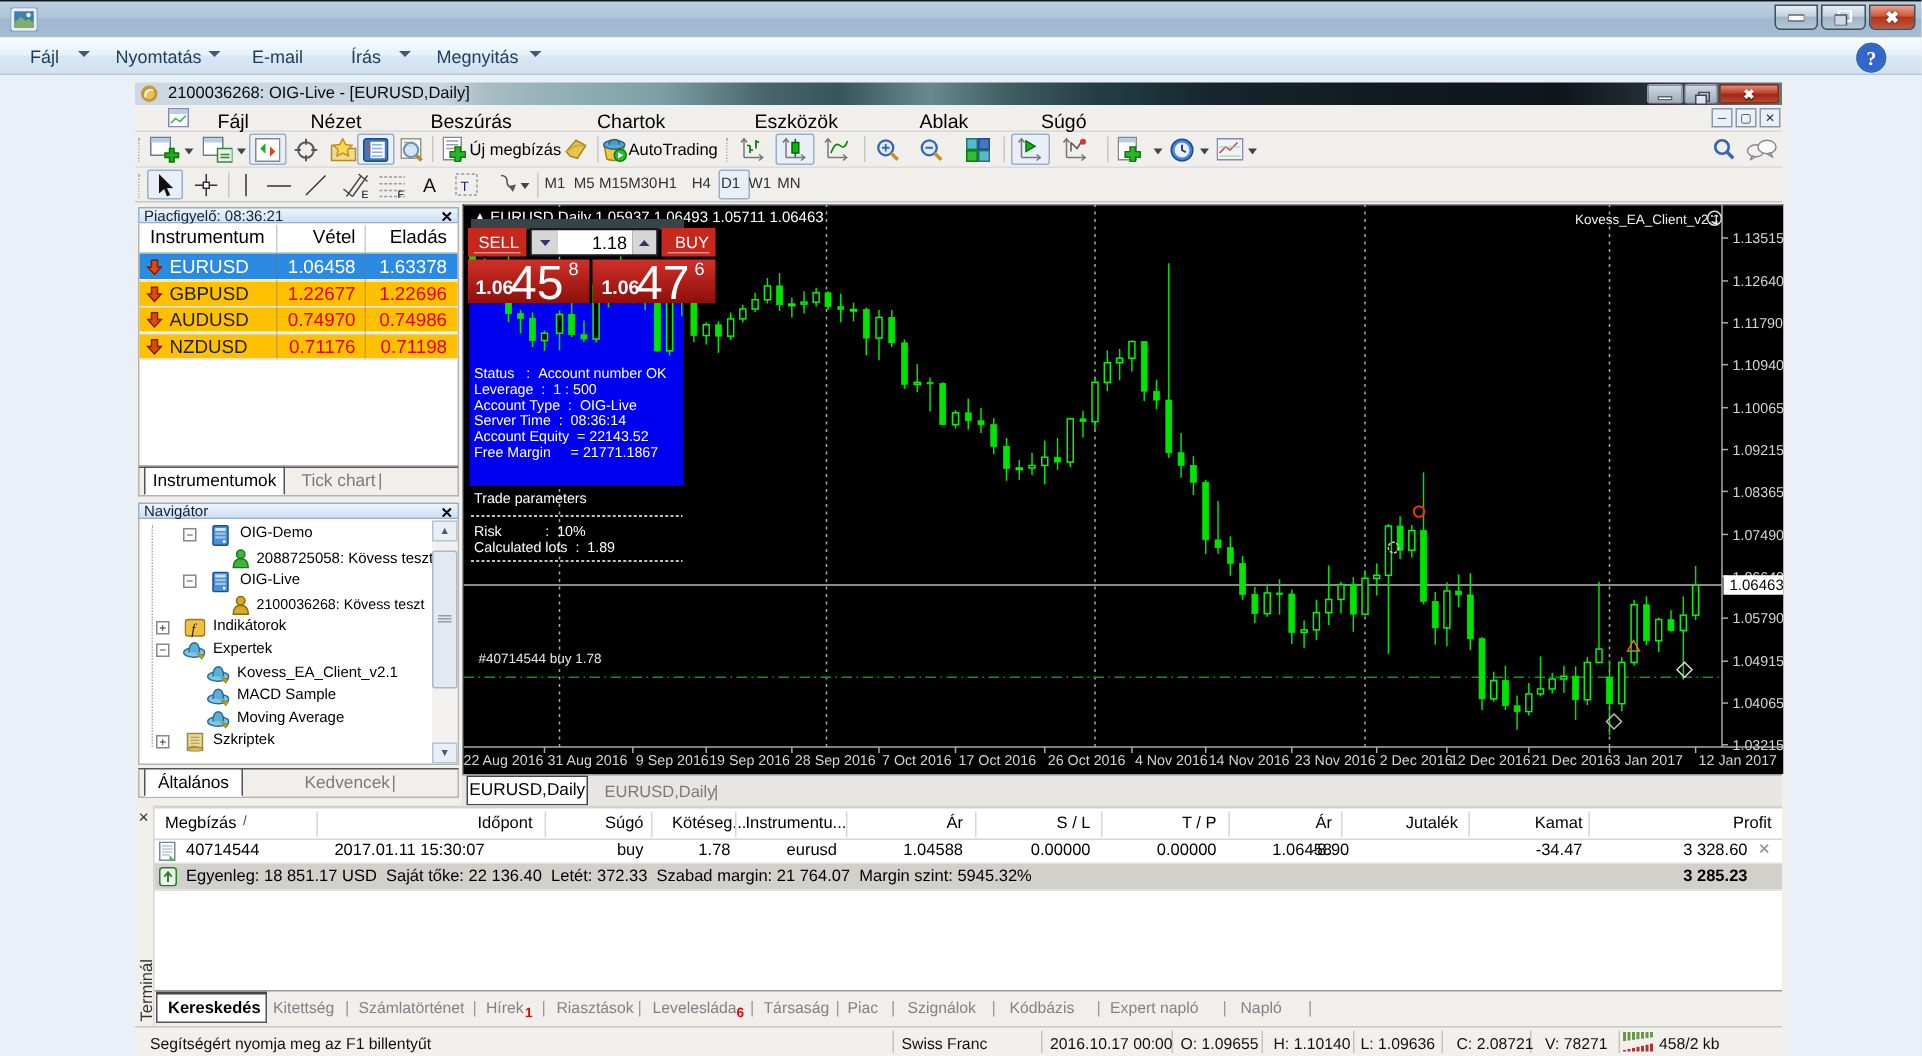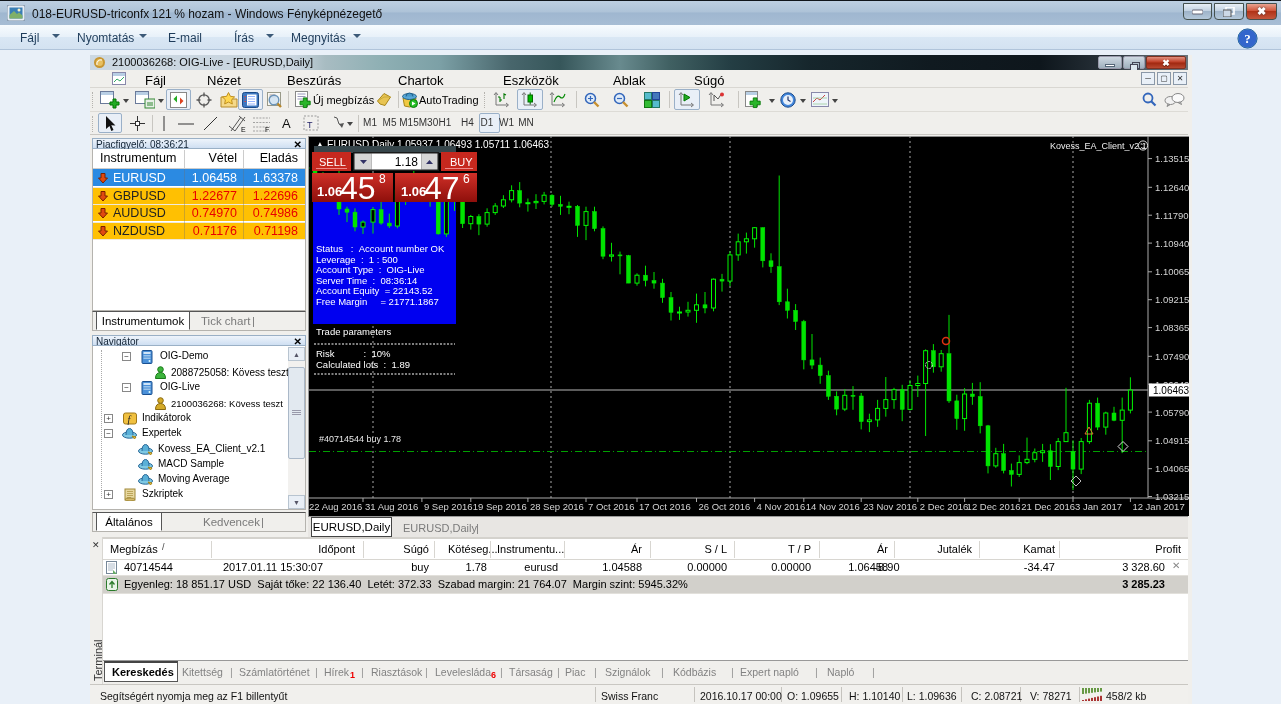--- a/index.html
+++ b/index.html
@@ -64,21 +64,20 @@
 </style></head>
 <body>
 
 <div id="pv-title">
  <svg class="abs" style="left:7px;top:4px" width="18" height="16" viewBox="0 0 18 16">
   <rect x="0" y="0" width="18" height="16" rx="2" fill="#e8eef5" stroke="#7b8ea2"></rect>
   <rect x="2.5" y="2.5" width="13" height="11" fill="#3a7fb5"></rect>
   <path d="M2.5 10 L7 6 L10 9 L12 7.5 L15.5 10.5 L15.5 13.5 L2.5 13.5 Z" fill="#7fb069"></path>
   <circle cx="12" cy="5" r="1.5" fill="#f6f1c8"></circle>
  </svg>
- <div class="ttl">018-EURUSD-triconfx 121 % hozam - Windows Fényképnézegető</div>
  <div class="capbtn" style="left:1183px;width:29px">
       <div class="capglyph" style="color:#fff;top:3px"><svg width="11" height="9">
           <rect x="0" y="3" width="11" height="4" rx="1" fill="#fff" stroke="#667"></rect>
         </svg></div>
     </div>
  <div class="capbtn" style="left:1214px;width:30px">
       <div class="capglyph" style="top:3px"><svg width="12" height="10">
           <rect x="3" y="0" width="8" height="7" fill="none" stroke="#fff" stroke-width="1.6"></rect>
           <rect x="0" y="3" width="8" height="7" fill="#cdd9e6" stroke="#555" stroke-width="1"></rect>
         </svg></div>

